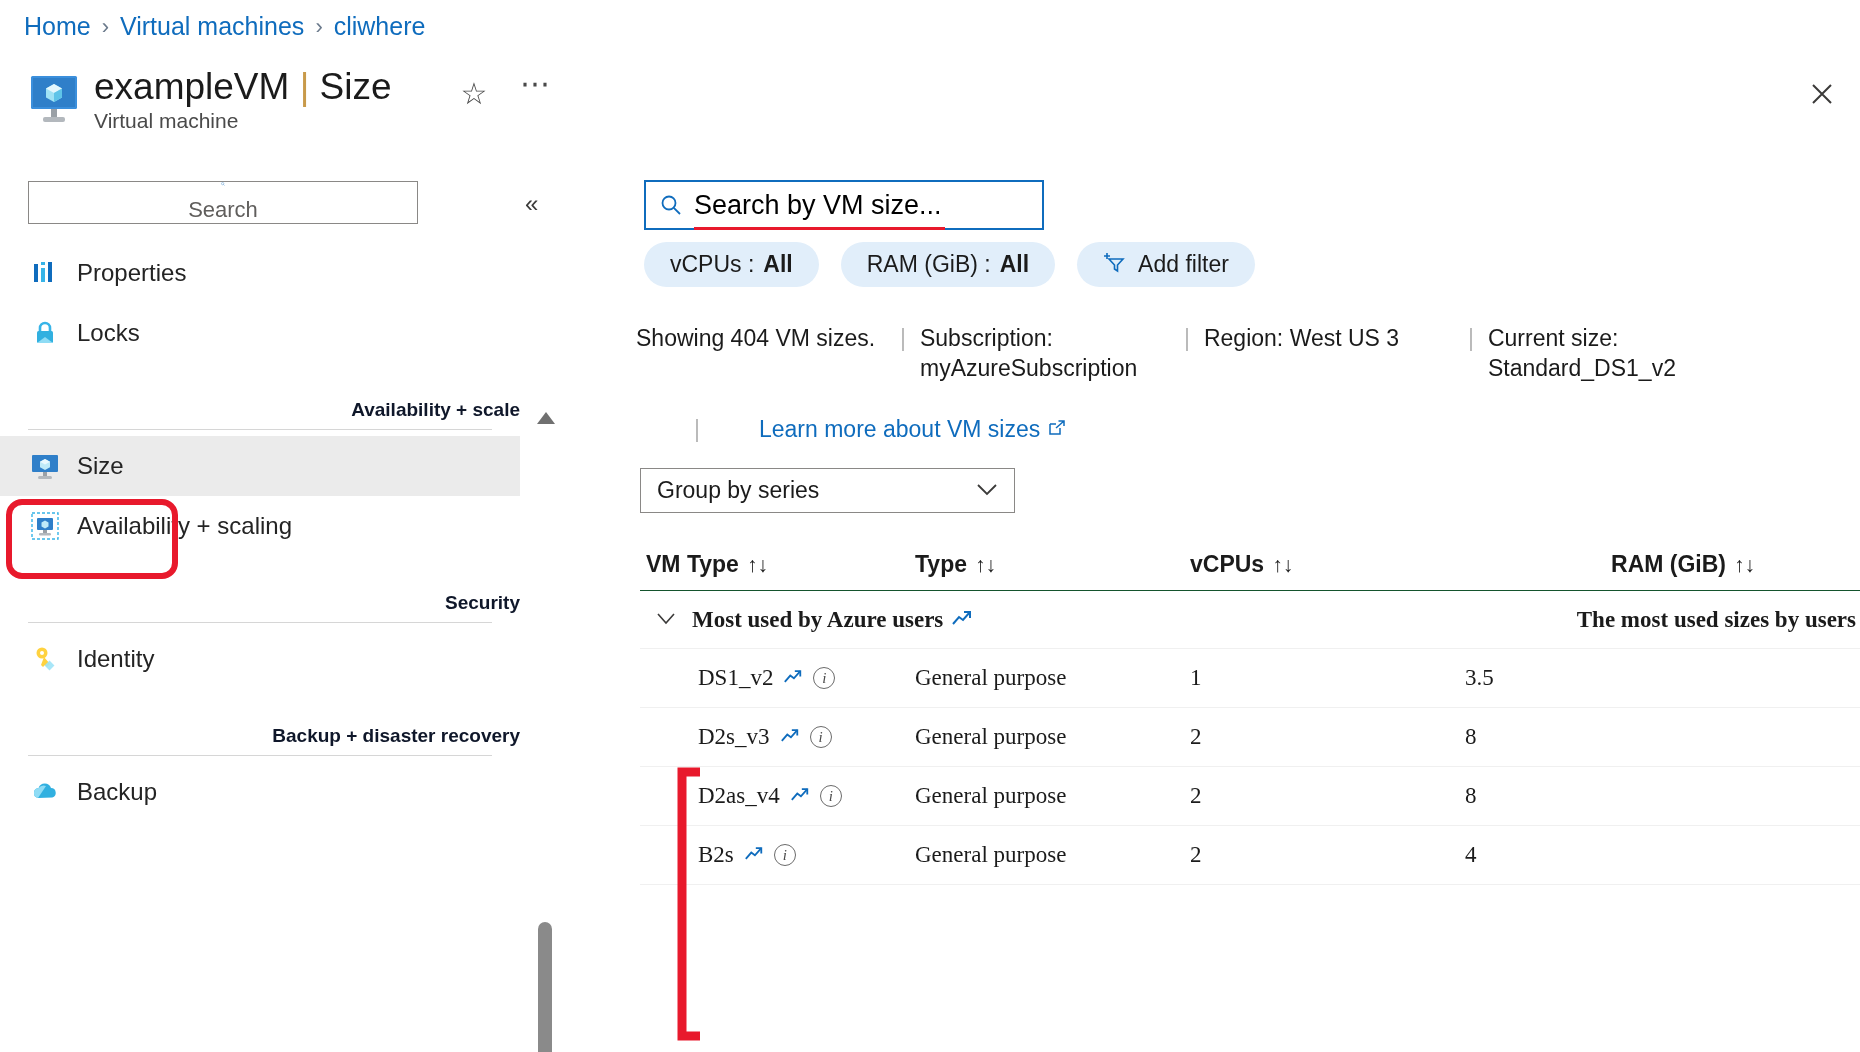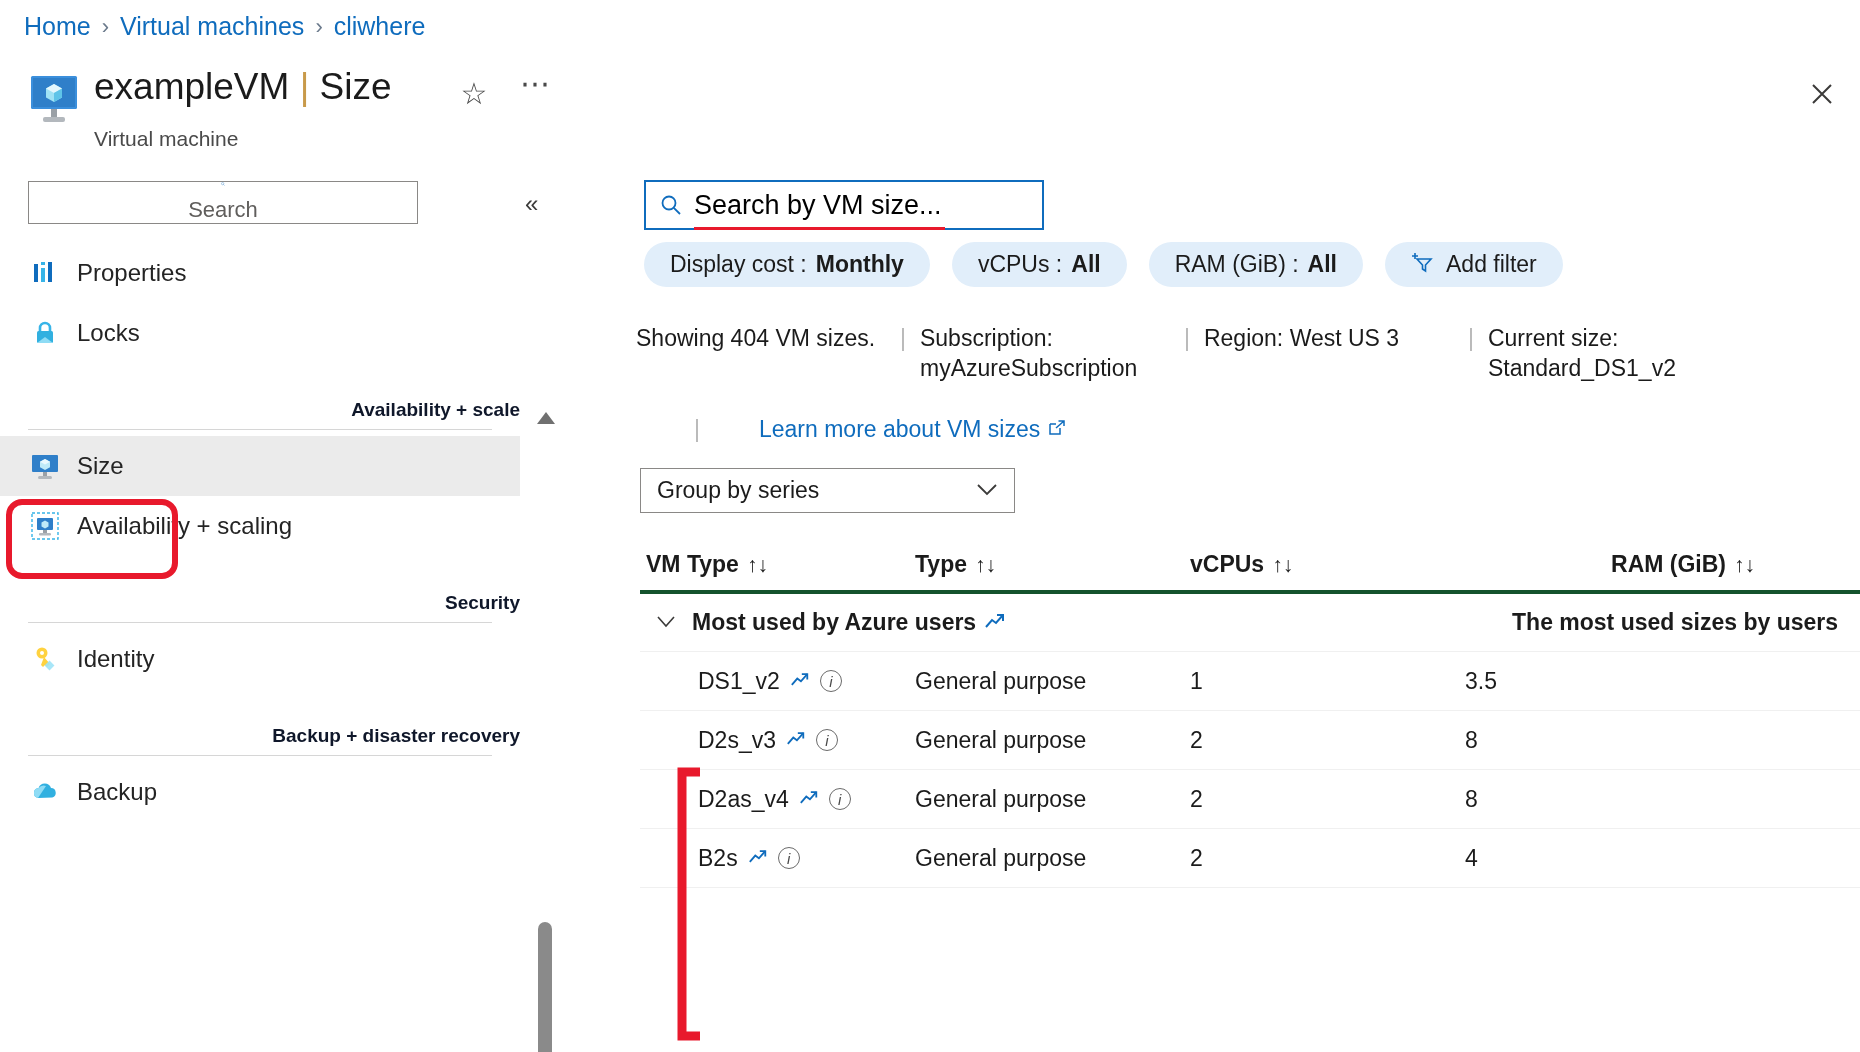--- a/index.html
+++ b/index.html
@@ -23,21 +23,21 @@
   .crumb-sep { color: #6b7a8c; font-size: 22px; }
 
   
   .title-row {
     position: absolute; left: 30px; top: 68px;
     display: flex; align-items: flex-start; gap: 16px;
   }
   .vm-icon { width: 48px; height: 50px; position: relative; margin-top: 7px; }
   .title-text { font-size: 37px; color: #1b1b1b; line-height: 1.05; font-weight: 400; white-space: nowrap; }
   .title-text .sep { color: #c89a4a; font-weight: 300; }
-  .subtitle { font-size: 21px; color: #4a4a4a; margin-top: 20px; }
+  .subtitle { font-size: 21px; color: #4a4a4a; margin-top: 2px; }
   .star-btn {
     position: absolute; left: 455px; top: 74px;
     width: 38px; height: 38px; cursor: pointer;
     display: flex; align-items: center; justify-content: center;
     font-size: 30px; color: #4a4a4a;
   }
   .ellipsis-btn {
     position: absolute; left: 518px; top: 76px;
     width: 36px; height: 34px; cursor: pointer;
     font-size: 30px; color: #4a4a4a; letter-spacing: 2px;
@@ -133,29 +133,29 @@
 
   
   .tbl { position: absolute; left: 10px; top: 358px; width: 1220px; }
   .thead { display: flex; height: 52px; align-items: center; font-size: 23px; font-weight: bold; color: #1b1b1b; }
   .col-size { width: 275px; padding-left: 6px; }
   .col-type { width: 275px; }
   .col-cpu  { width: 275px; }
   .col-ram  { width: 300px; text-align: right; padding-right: 10px; }
   .sortarrows { font-size: 21px; font-weight: normal; margin-left: 8px; }
 
-  .tbody { border-top: 4px solid #14532d; position: relative; }
+  .tbody { border-top: 1px solid #14532d; position: relative; font-family: Liberation Serif, serif; }
   .grp-row {
     display: flex; align-items: center; height: 58px;
     font-size: 23px; font-weight: bold; color: #1b1b1b;
     border-bottom: 1px solid #f0f0f0;
   }
   .grp-chev { width: 52px; text-align: center; font-size: 23px; font-weight: normal; cursor: pointer; }
   .grp-label { display: flex; align-items: center; gap: 8px; }
-  .grp-note { margin-left: auto; padding-right: 22px; font-weight: bold; }
+  .grp-note { margin-left: auto; padding-right: 4px; font-weight: bold; }
   .row {
     display: flex; align-items: center; height: 59px;
     font-size: 23px; color: #1b1b1b;
     border-bottom: 1px solid #f0f0f0; cursor: pointer;
   }
   .cell-size { width: 275px; padding-left: 58px; display: flex; align-items: center; gap: 10px; }
   .cell-type { width: 275px; }
   .cell-cpu  { width: 275px; }
   .cell-ram  { width: 300px; }
   .trend { color: #0f6cbd; font-size: 22px; }
@@ -324,24 +324,20 @@
     <div class="vm-search">
       <svg width="22" height="22" viewBox="0 0 22 22">
         <circle cx="9" cy="9" r="6.5" stroke="#0f6cbd" stroke-width="1.8" fill="none"></circle>
         <path d="M13.8 13.8 L20 20" stroke="#0f6cbd" stroke-width="1.8" fill="none"></path>
       </svg>
       <span class="ph">Search by VM size...</span>
     </div>
 
     <div class="pills">
       <div class="pill">
-        <span>Display cost :</span>
-        <b>Monthly</b>
-      </div>
-      <div class="pill">
         <span>vCPUs :</span>
         <b>All</b>
       </div>
       <div class="pill">
         <span>RAM (GiB) :</span>
         <b>All</b>
       </div>
       <div class="pill">
         <span>
           <svg width="26" height="24" viewBox="0 0 26 24">

